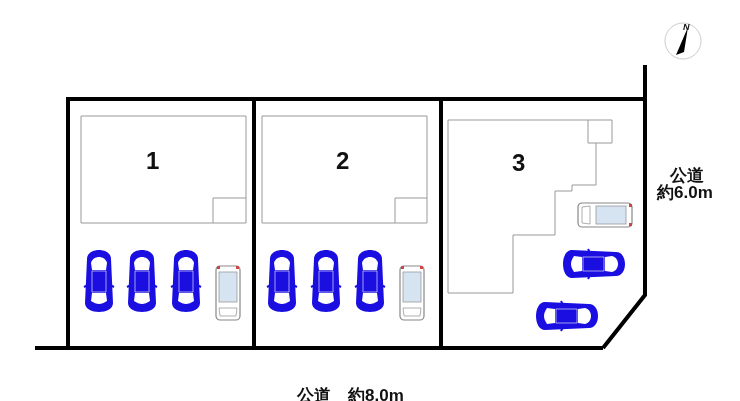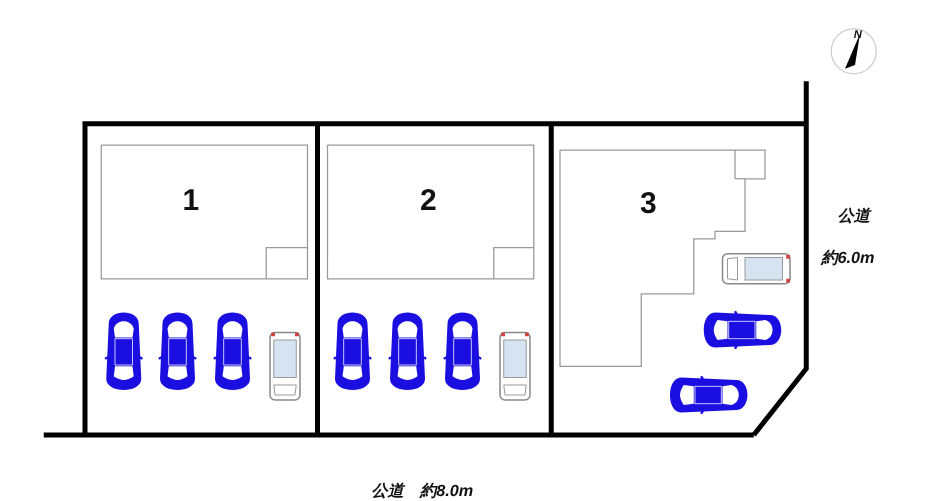--- a/index.html
+++ b/index.html
@@ -1,20 +1,20 @@
 <!DOCTYPE html>
 <html><head>
 <meta charset="utf-8">
 <style>
   html,body{margin:0;padding:0;background:#fff;}
   body{width:740px;height:401px;position:relative;overflow:hidden;font-family:"Liberation Sans",sans-serif;}
   svg{position:absolute;left:0;top:0;}
   .label{position:absolute;font-weight:bold;color:#111;}
   .lotnum{font-size:24px;}
-  .road{font-size:13px;font-style:italic;}
+  .road{font-size:17px;}
 </style>
 </head>
 <body>
 
 <svg width="740" height="401" viewBox="0 0 740 401">
   <defs>
     <g id="sedanV">
       <path d="M4,14 C4,2 28,2 28,14 L30,58 C30,70 2,70 2,58 Z" fill="#1a0fe0"></path>
       <path d="M8,18 C10,10 22,10 24,18 L23,25 L9,25 Z" fill="#fff"></path>
       <path d="M9,48 L23,48 L24,56 C18,60 14,60 8,56 Z" fill="#fff"></path>
@@ -79,14 +79,14 @@
   </g>
 </svg>
 
 <div class="label" style="left:683px;top:22px;font-size:9px;font-style:italic;">N</div>
 
 <div class="label lotnum" style="left:146px;top:147px;">1</div>
 <div class="label lotnum" style="left:336px;top:147px;">2</div>
 <div class="label lotnum" style="left:512px;top:149px;">3</div>
 
 <div class="label road" style="left:670px;top:164px;">公道</div>
-<div class="label road" style="left:657px;top:181px;margin-top:16px;">約6.0m</div>
+<div class="label road" style="left:657px;top:181px;">約6.0m</div>
 <div class="label road" style="left:297px;top:384px;white-space:pre;">公道　約8.0m</div>
 
 </body></html>

